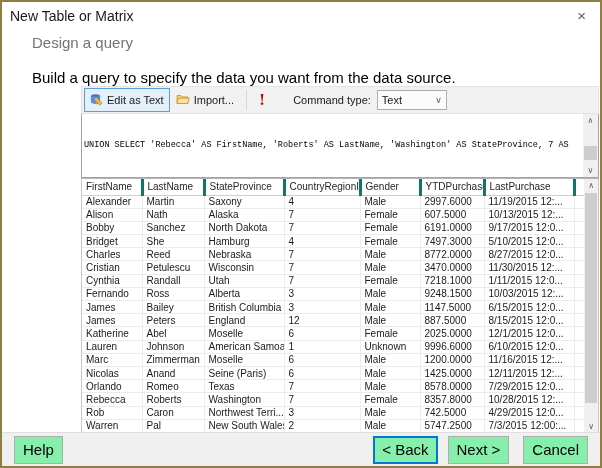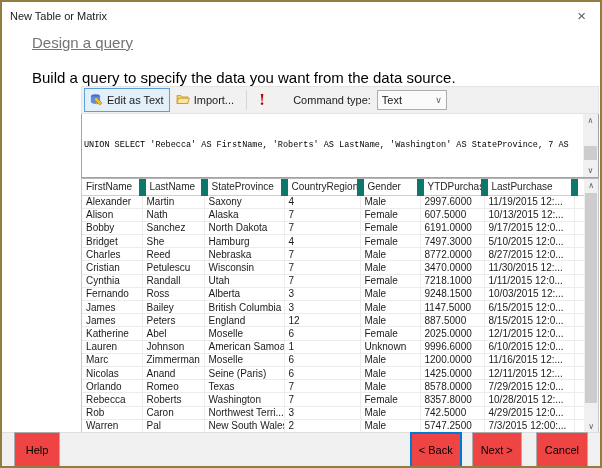--- a/index.html
+++ b/index.html
@@ -8,24 +8,24 @@
 
   .dialog {
     position:relative; width:602px; height:468px;
     background:#ffffff;
     border:2px solid #8f7d42;
     overflow:hidden;
   }
 
   
   .titlebar { height:24px; display:flex; align-items:center; padding:0 8px; }
-  .titlebar .title { font-size:11px; color:#1a1a1a; flex:1; padding-top:4px;}
+  .titlebar .title { font-size:14px; color:#1a1a1a; flex:1; padding-top:4px;}
   .titlebar .close { font-size:15px; color:#5f5f5f; cursor:pointer; padding:2px 6px; line-height:1; margin-top:2px;}
 
-  .heading { margin:8px 0 0 30px; font-size:15px; color:#737373;text-decoration:underline; }
+  .heading { margin:8px 0 0 30px; font-size:15px; color:#737373; }
   .instruction { margin:18px 0 0 30px; font-size:15px; color:#000000; }
 
   
   .panel { position:absolute; left:38px; top:84px; width:559px;padding-left:41px; }
 
   
   .toolbar {
     height:28px; background:#f1f1f1; border:1px solid #e3e3e3;
     display:flex; align-items:center; padding:0 2px;
     font-size:11px; color:#1a1a1a;
@@ -68,41 +68,41 @@
   .querybox .thumb { top:52%; height:14px; }
 
   
   .grid {
     height:256px; border:1px solid #c8c8c8; border-top:1px solid #b5b5b5;
     display:flex; background:#ffffff;
   }
   .grid table { border-collapse:collapse; table-layout:fixed; width:544px; }
   .grid th {
     height:16px; font-size:10px; font-weight:normal; text-align:left;
-    color:#262626; padding:0 4px; border-right:7px solid #0f766e;
+    color:#262626; padding:0 4px; border-right:3px solid #0f766e;
     border-bottom:1px solid #cfcfcf; white-space:nowrap; overflow:hidden;
     background:#ffffff; cursor:default;
   }
   .grid td {
     height:11px; font-size:10px; color:#1a1a1a; padding:0 4px;
     border-right:1px solid #ececec; border-bottom:1px solid #ececec;
     white-space:nowrap; overflow:hidden;
   }
   .grid th.filler, .grid td.filler { border-right:none; }
   .grid-scroll .thumb { top:1px; height:92%; }
 
   
   .footer {
     position:absolute; left:0; right:0; bottom:0; height:34px;
     background:#f0f0f0; border-top:1px solid #dfdfdf;
     display:flex; align-items:center; padding:0 12px;
   }
   .btn {
-    min-width:46px; height:36px; background:#ef4444; border:1px solid #adadad;
-    font-family:inherit; font-size:11px; color:#000000; cursor:pointer; padding:0 8px;
+    min-width:46px; height:28px; background:#86efac; border:1px solid #adadad;
+    font-family:inherit; font-size:15px; color:#000000; cursor:pointer; padding:0 8px;
   }
   .btn.focused { border:1px solid #0078d7; box-shadow:0 0 0 1px #0078d7 inset; }
   .footer .spacer { flex:1; }
   .footer .right { display:flex; gap:10px; }
   .footer .right .btn.cancel { margin-left:4px; }
 </style>
 </head>
 <body>
 
 <div class="dialog">

